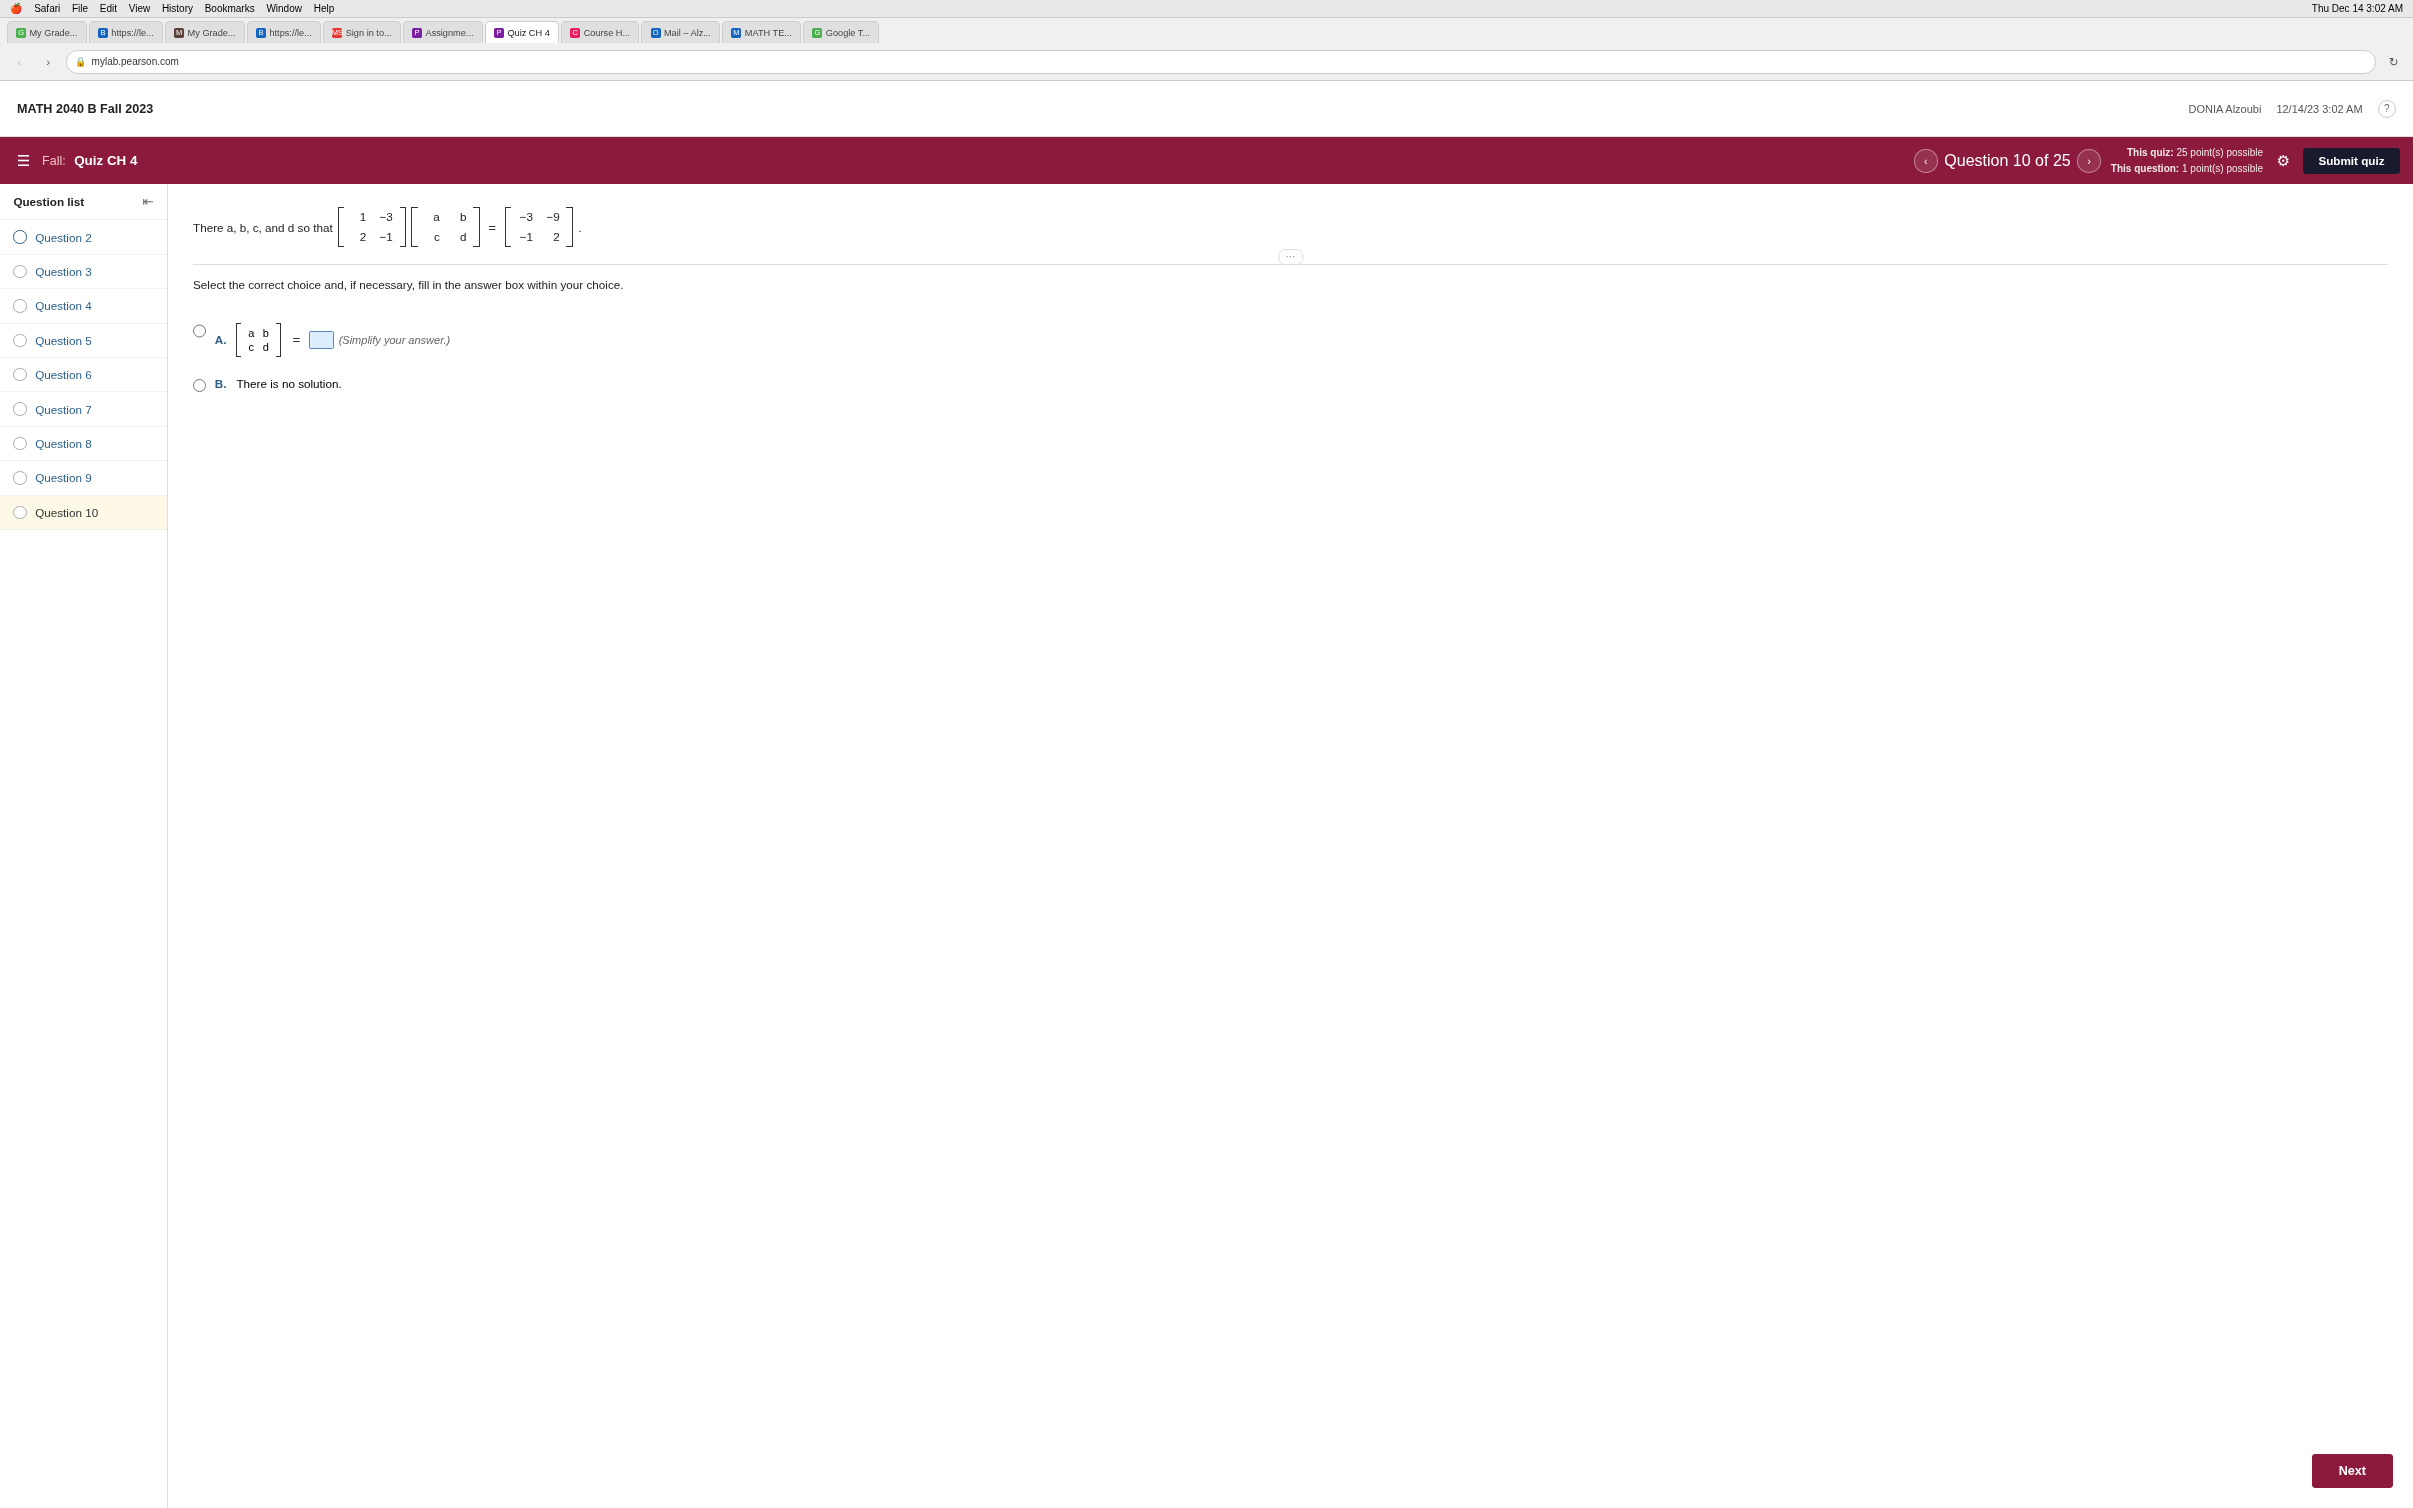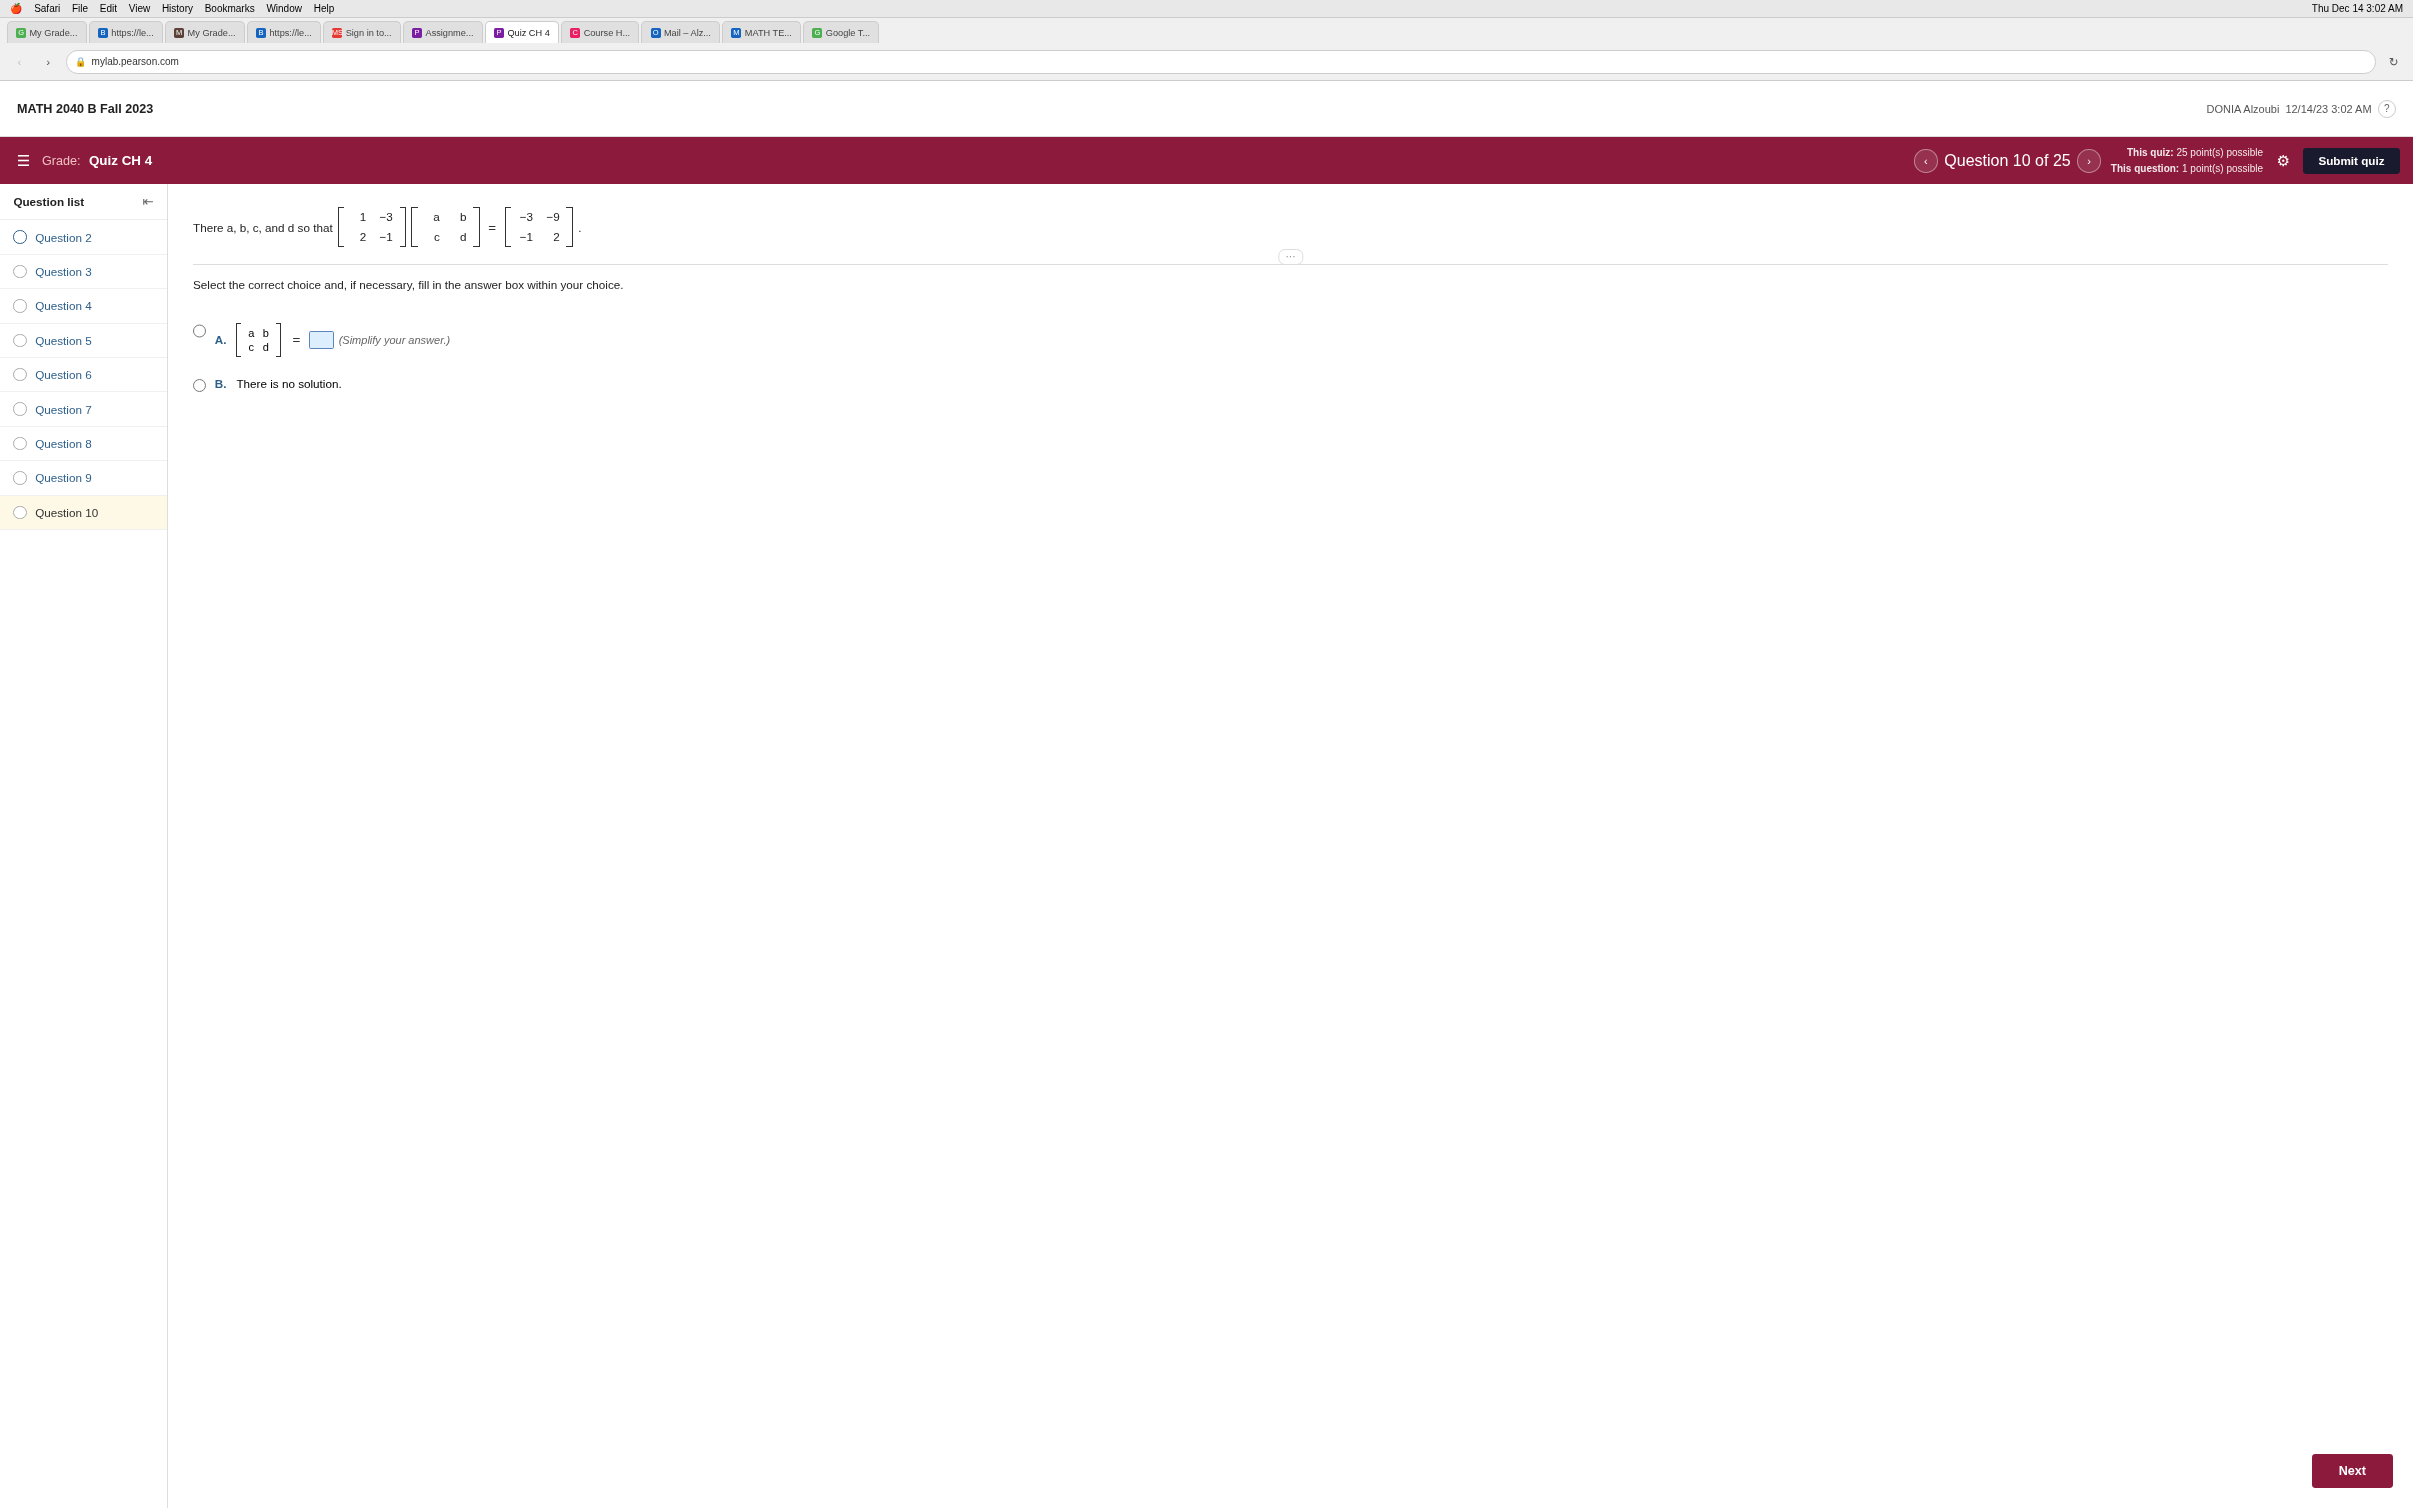--- a/index.html
+++ b/index.html
@@ -93,21 +93,21 @@
     .app-header {
       background: white;
       border-bottom: 0.8px solid #ddd;
       padding: 6.7px 17px;
       display: flex;
       align-items: center;
       justify-content: space-between;
       height: 56px;
     }
     .app-title { font-size: 12.6px; font-weight: 600; color: #222; }
-    .app-header-right { display: flex; align-items: center; gap: 6px; font-size: 11px; color: #555; }
+    .app-header-right { display: flex; align-items: center; gap: 15px; font-size: 11px; color: #555; }
 
     
     .quiz-header {
       background: #8b1a3c;
       color: white;
       display: flex;
       align-items: center;
       padding: 0 13.4px;
       height: 47px;
       gap: 10px;
@@ -408,21 +408,21 @@
   <div class="app-header-right">
     <span>DONIA Alzoubi</span>
     <span>12/14/23 3:02 AM</span>
     <button class="help-btn">?</button>
   </div>
 </div>
 
 <div class="quiz-header">
   <div class="quiz-header-left">
     <button class="hamburger-btn">☰</button>
-    <span class="quiz-label">Grade:</span>
+    <span class="quiz-label">Fall:</span>
     <span class="quiz-name">Quiz CH 4</span>
   </div>
   <div class="quiz-nav">
     <button class="quiz-nav-btn">‹</button>
     <span class="question-indicator">Question 10 of 25</span>
     <button class="quiz-nav-btn">›</button>
   </div>
   <div class="quiz-header-right">
     <div class="quiz-points">
       <div><strong>This quiz:</strong> <span>25 point(s) possible</span></div>

